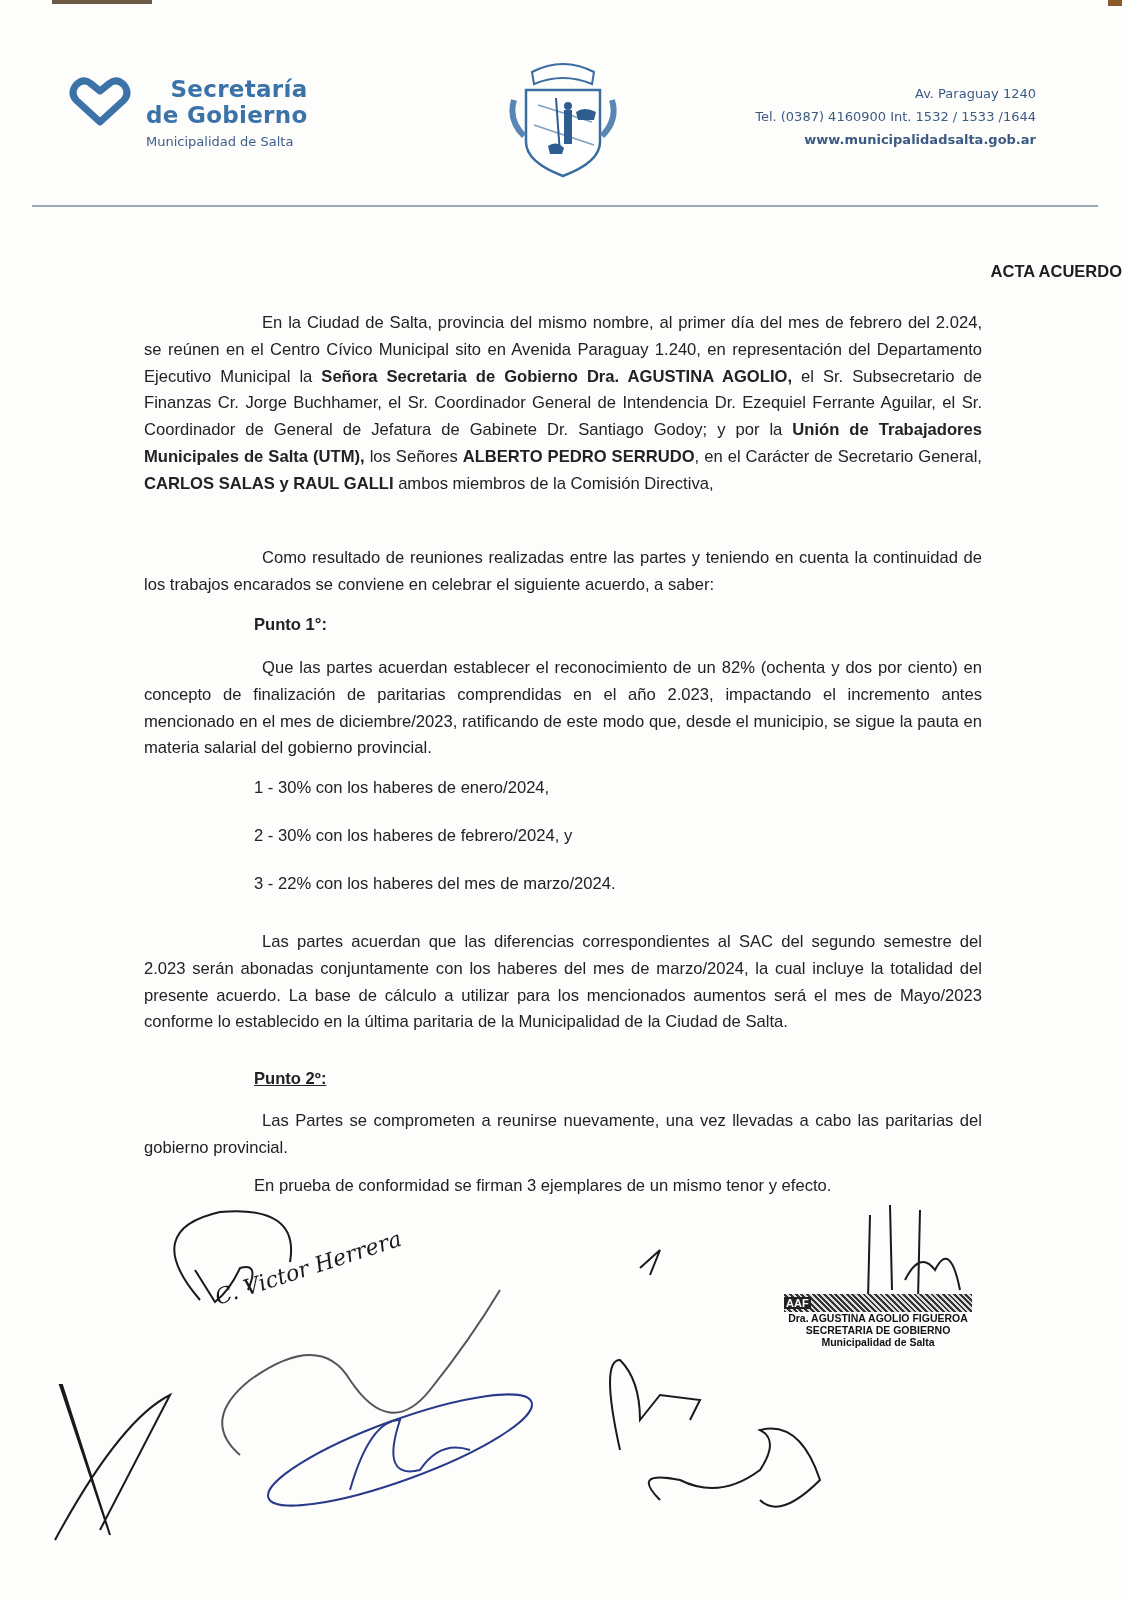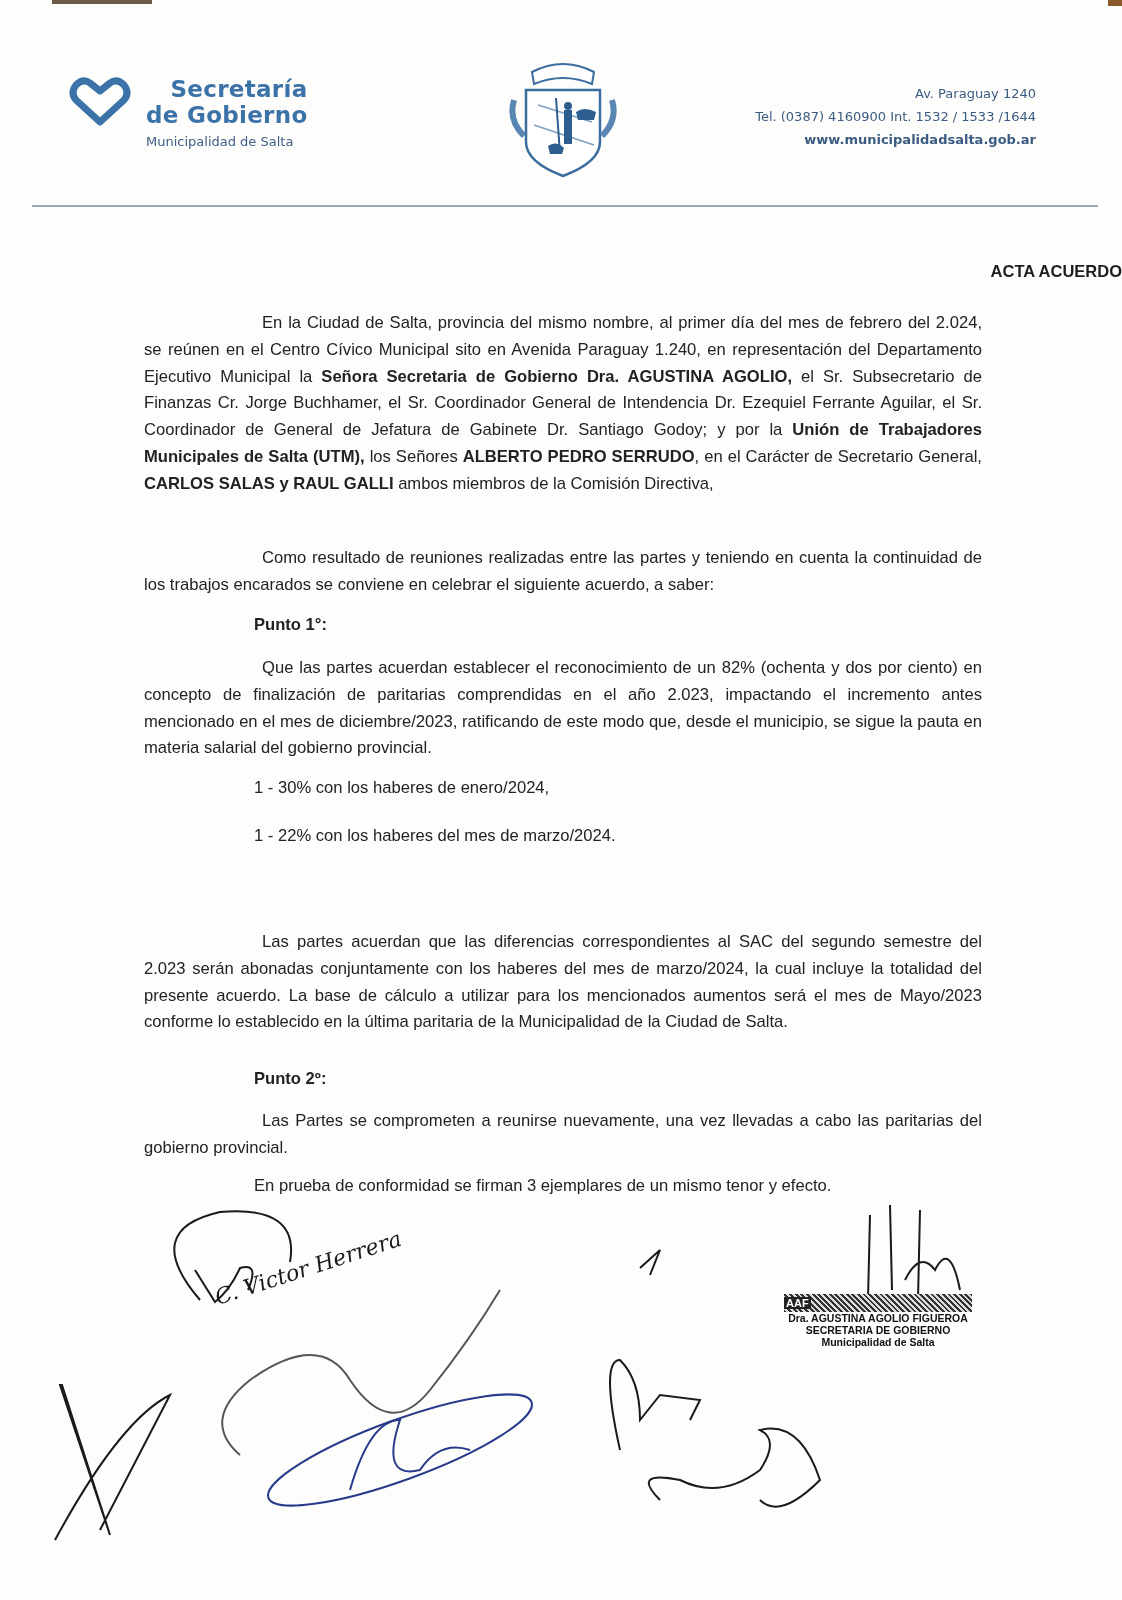--- a/index.html
+++ b/index.html
@@ -78,28 +78,29 @@
 <div class="abs doc" style="top:604px;">
   <p class="list-line" style="font-weight:bold;">Punto 1°:</p>
 </div>
 
 <div class="abs doc" style="top:647px;">
   <p class="ind">Que las partes acuerdan establecer el reconocimiento de un 82% (ochenta y dos por ciento) en concepto de finalización de paritarias comprendidas en el año 2.023, impactando el incremento antes mencionado en el mes de diciembre/2023, ratificando de este modo que, desde el municipio, se sigue la pauta en materia salarial del gobierno provincial.</p>
 </div>
 
 <div class="abs doc" style="top:760px; line-height:40px;">
   <p class="list-line">1 - 30% con los haberes de enero/2024,</p>
-  <p class="list-line">1 - 22% con los haberes del mes de marzo/2024.</p>
+  <p class="list-line">2 - 30% con los haberes de febrero/2024, y</p>
+  <p class="list-line">3 - 22% con los haberes del mes de marzo/2024.</p>
 </div>
 
 <div class="abs doc" style="top:921px;">
   <p class="ind">Las partes acuerdan que las diferencias correspondientes al SAC del segundo semestre del 2.023 serán abonadas conjuntamente con los haberes del mes de marzo/2024, la cual incluye la totalidad del presente acuerdo.  La base de cálculo a utilizar para los mencionados aumentos será el mes de Mayo/2023 conforme lo establecido en la última paritaria de la Municipalidad de la Ciudad de Salta.</p>
 </div>
 
-<div class="abs doc" style="top:1058px;">
+<div class="abs doc" style="top:1058px;text-decoration:underline;">
   <p class="list-line" style="font-weight:bold;">Punto 2º:</p>
 </div>
 
 <div class="abs doc" style="top:1100px;">
   <p class="ind">Las Partes se comprometen a reunirse nuevamente, una vez llevadas a cabo las paritarias del gobierno provincial.</p>
 </div>
 
 <div class="abs doc" style="top:1165px;">
   <p class="list-line">En prueba de conformidad se firman 3 ejemplares de un mismo tenor y efecto.</p>
 </div>

